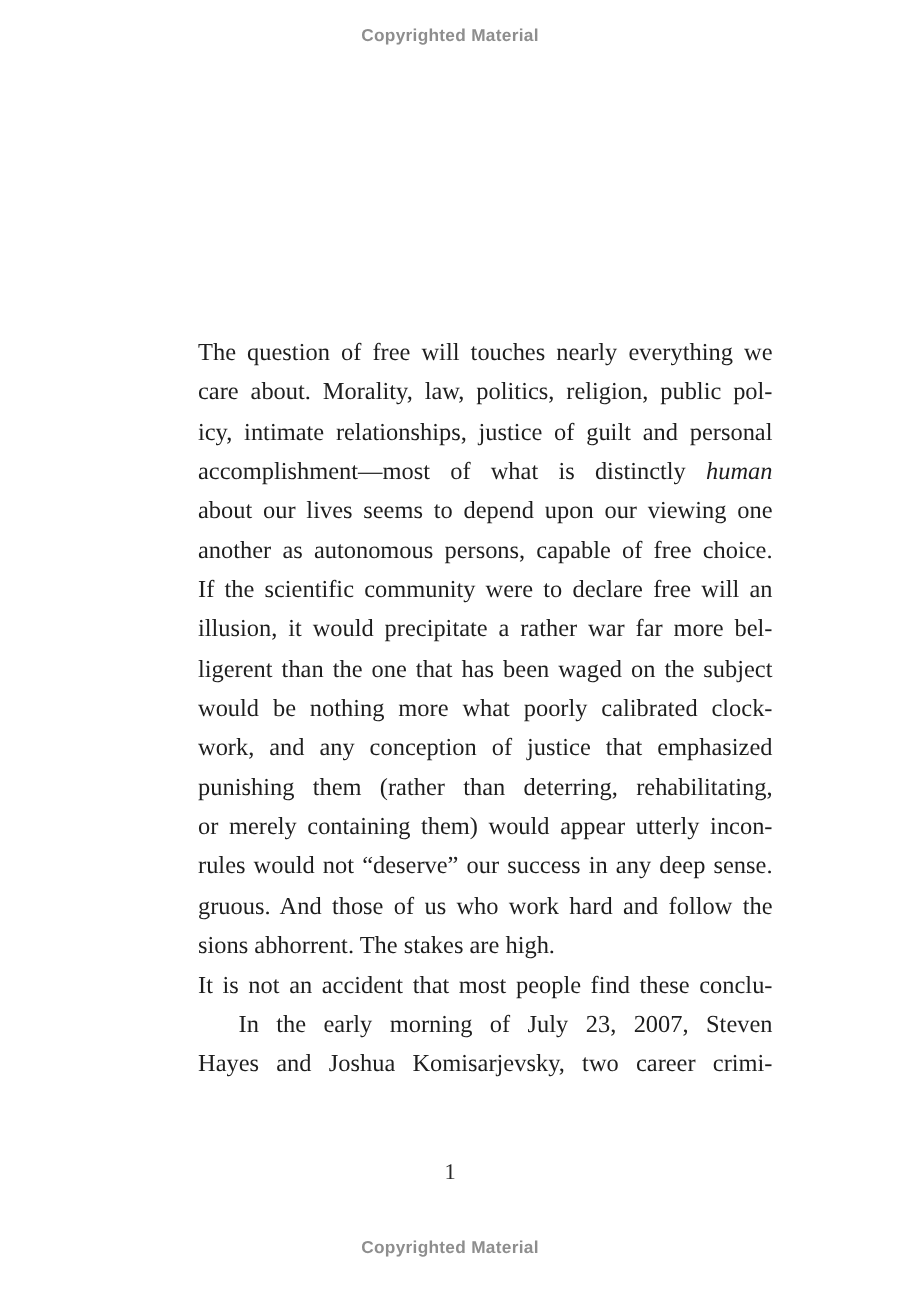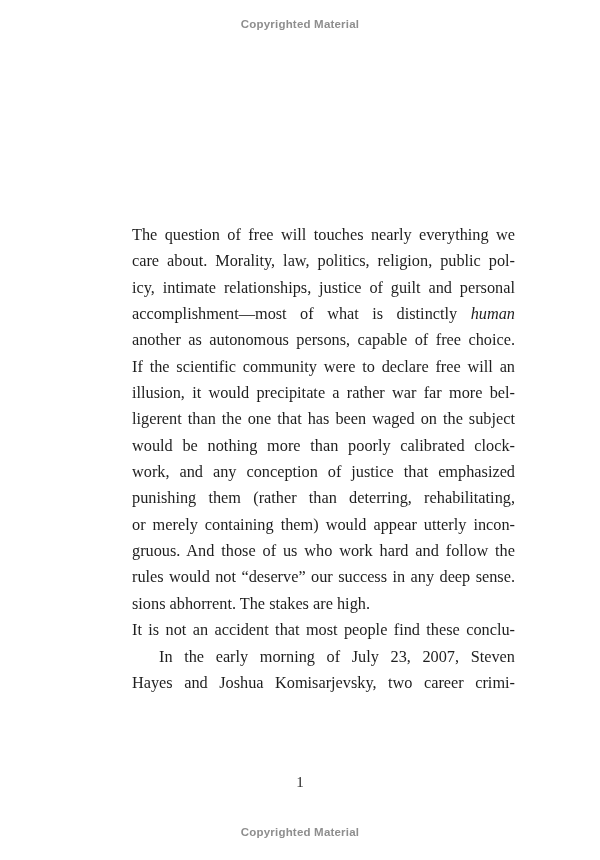--- a/index.html
+++ b/index.html
@@ -67,30 +67,31 @@
 
 <div class="page">
   <div class="copyright top">Copyrighted Material</div>
 
   <div class="body-text">
       <div class="paragraph">
         <div class="line">The question of free will touches nearly everything we</div>
         <div class="line">care about. Morality, law, politics, religion, public pol-</div>
         <div class="line">icy, intimate relationships, justice of guilt and personal</div>
         <div class="line">accomplishment—most of what is distinctly <em>human</em></div>
+        <div class="line">about our lives seems to depend upon our viewing one</div>
         <div class="line">another as autonomous persons, capable of free choice.</div>
         <div class="line">If the scientific community were to declare free will an</div>
         <div class="line">illusion, it would precipitate a rather war far more bel-</div>
         <div class="line">ligerent than the one that has been waged on the subject</div>
-        <div class="line">would be nothing more than poorly calibrated clock-</div>
+        <div class="line">would be nothing more what poorly calibrated clock-</div>
         <div class="line">work, and any conception of justice that emphasized</div>
         <div class="line">punishing them (rather than deterring, rehabilitating,</div>
         <div class="line">or merely containing them) would appear utterly incon-</div>
+        <div class="line">rules would not “deserve” our success in any deep sense.</div>
         <div class="line">gruous. And those of us who work hard and follow the</div>
-        <div class="line">rules would not “deserve” our success in any deep sense.</div>
         <div class="line flush-left">sions abhorrent. The stakes are high.</div>
         <div class="line">It is not an accident that most people find these conclu-</div>
       </div>
       <div class="paragraph">
         <div class="line indent">In the early morning of July 23, 2007, Steven</div>
         <div class="line">Hayes and Joshua Komisarjevsky, two career crimi-</div>
       </div>
     </div>
 
   <div class="page-number">1</div>

